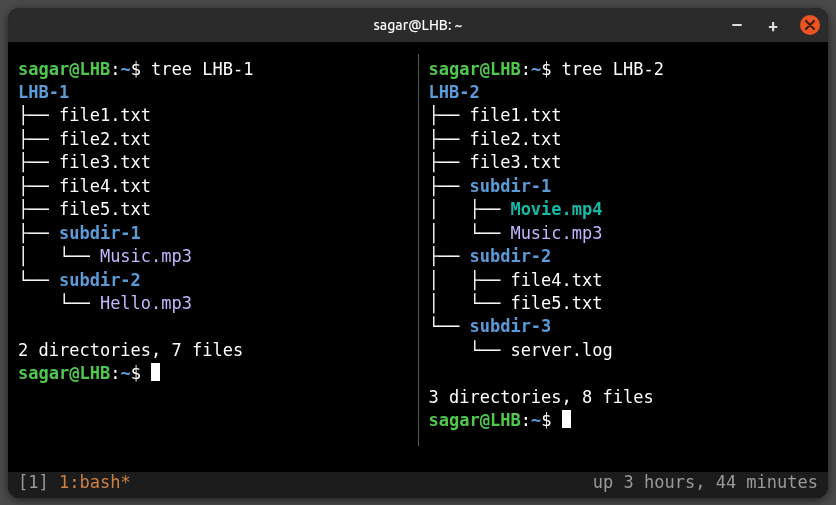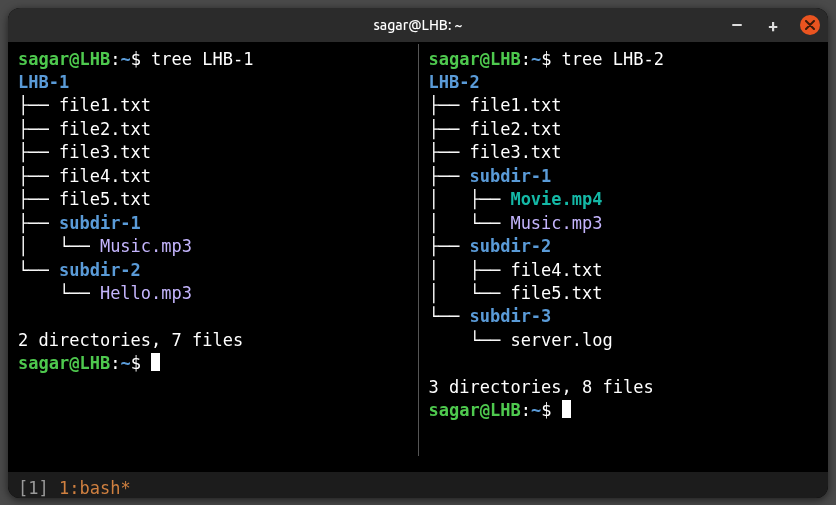--- a/index.html
+++ b/index.html
@@ -16,20 +16,21 @@
   }
   .window {
     width: 820px;
     height: 490px;
     background: #000;
     border-radius: 12px;
     overflow: hidden;
     display: flex;
     flex-direction: column;
     box-shadow: 0 2px 8px rgba(0,0,0,0.6);
+    gap: 10px;
   }
   .titlebar {
     height: 34px;
     background: #2b2b2b;
     display: flex;
     align-items: center;
     justify-content: center;
     position: relative;
     color: #ffffff;
     font-family: "Ubuntu", "DejaVu Sans", sans-serif;
@@ -86,21 +87,21 @@
   .c-green { color: #4ec94e; font-weight: bold; }
   .c-white { color: #ffffff; }
   .c-blue  { color: #5a9bd8; font-weight: bold; }
   .c-lblue { color: #c4b5fd; }
   .c-mag   { color: #14b8a6; font-weight: bold; }
   .statusbar {
     height: 26px;
     background: #1c1c1c;
     color: #9a9a9a;
     display:flex;
-    align-items:flex-end;
+    align-items:flex-start;
     justify-content: space-between;
     padding: 0 10px;
     font-size: 17px;
   }
   .status-left .sl-bracket { color:#9a9a9a; }
   .status-left .sl-active { color:#d08040; }
   .cursor {
     display:inline-block;
     width: 9px;
     height: 18px;
@@ -129,15 +130,16 @@
   <div class="term-body">
     <div class="pane" id="pane-left"><div><span class="c-green">sagar@LHB</span><span class="c-white">:</span><span class="c-blue">~</span><span class="c-white">$ </span><span class="c-white">tree LHB-1</span></div><div><span class="c-blue">LHB-1</span></div><div><span class="c-white">├── </span><span class="c-white">file1.txt</span></div><div><span class="c-white">├── </span><span class="c-white">file2.txt</span></div><div><span class="c-white">├── </span><span class="c-white">file3.txt</span></div><div><span class="c-white">├── </span><span class="c-white">file4.txt</span></div><div><span class="c-white">├── </span><span class="c-white">file5.txt</span></div><div><span class="c-white">├── </span><span class="c-blue">subdir-1</span></div><div><span class="c-white">│   └── </span><span class="c-lblue">Music.mp3</span></div><div><span class="c-white">└── </span><span class="c-blue">subdir-2</span></div><div><span class="c-white">    └── </span><span class="c-lblue">Hello.mp3</span></div><div>&nbsp;</div><div class="c-white">2 directories, 7 files</div><div><span class="c-green">sagar@LHB</span><span class="c-white">:</span><span class="c-blue">~</span><span class="c-white">$ </span><span class="cursor"></span></div></div>
     <div class="divider"></div>
     <div class="pane" id="pane-right"><div><span class="c-green">sagar@LHB</span><span class="c-white">:</span><span class="c-blue">~</span><span class="c-white">$ </span><span class="c-white">tree LHB-2</span></div><div><span class="c-blue">LHB-2</span></div><div><span class="c-white">├── </span><span class="c-white">file1.txt</span></div><div><span class="c-white">├── </span><span class="c-white">file2.txt</span></div><div><span class="c-white">├── </span><span class="c-white">file3.txt</span></div><div><span class="c-white">├── </span><span class="c-blue">subdir-1</span></div><div><span class="c-white">│   ├── </span><span class="c-mag">Movie.mp4</span></div><div><span class="c-white">│   └── </span><span class="c-lblue">Music.mp3</span></div><div><span class="c-white">├── </span><span class="c-blue">subdir-2</span></div><div><span class="c-white">│   ├── </span><span class="c-white">file4.txt</span></div><div><span class="c-white">│   └── </span><span class="c-white">file5.txt</span></div><div><span class="c-white">└── </span><span class="c-blue">subdir-3</span></div><div><span class="c-white">    └── </span><span class="c-white">server.log</span></div><div>&nbsp;</div><div class="c-white">3 directories, 8 files</div><div><span class="c-green">sagar@LHB</span><span class="c-white">:</span><span class="c-blue">~</span><span class="c-white">$ </span><span class="cursor"></span></div></div>
   </div>
 
   <div class="statusbar">
     <div class="status-left">
       <span class="sl-bracket">[</span><span class="sl-bracket">1</span><span class="sl-bracket">] </span><span class="sl-active">1:bash*</span>
     </div>
+    <div class="status-right">up 3 hours, 44 minutes</div>
   </div>
 
 </div>
 
 </body></html>

